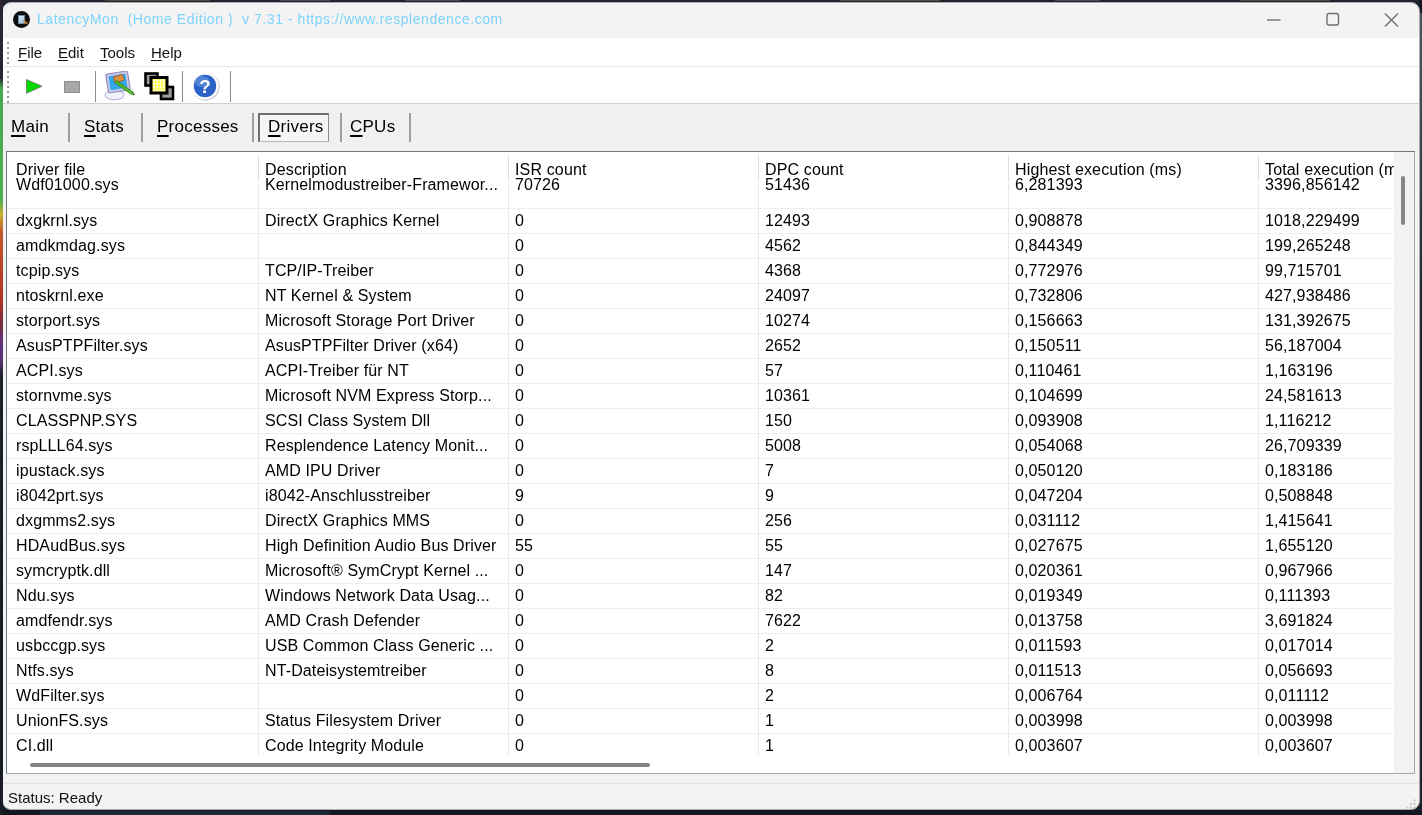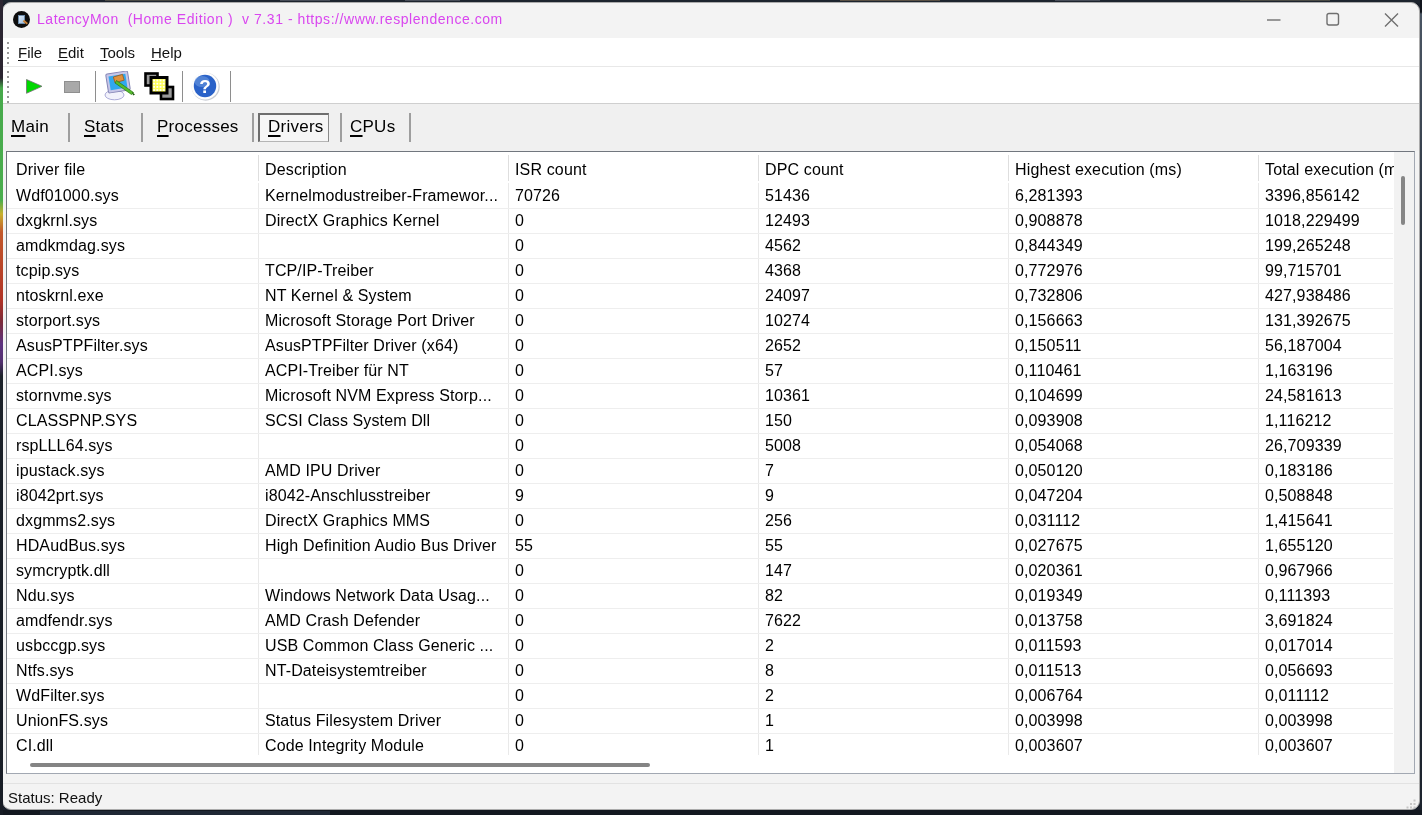--- a/index.html
+++ b/index.html
@@ -14,21 +14,21 @@
   background:linear-gradient(to bottom,#10141c 0px,#10141c 12px,#4a5563 14px,#3c4653 130px,#2a3340 220px,#1d242e 330px,#1d242e 815px); }
 #botstrip { left:0; top:810px; width:1422px; height:5px; background:#131820; }
 #botstrip2 { left:40px; top:811px; width:290px; height:4px; background:#1f2835; }
 
 #win { left:2px; top:2px; width:1418px; height:808px; background:#f3f3f3;
   border-radius:9px; border:1px solid #ababab; }
 
 #appicon { left:13px; top:11px; width:17px; height:17px; border-radius:50%; background:#0d0d0d; }
 #appicon .page { position:absolute; left:5px; top:3.5px; width:7px; height:9px; background:linear-gradient(135deg,#dce8f5 0%,#9fc0e0 100%); border:0.5px solid #6d8cab; }
 #appicon .pen { position:absolute; left:9.5px; top:10px; width:4.5px; height:1.8px; background:#c98136; transform:rotate(38deg); }
-#title { left:37px; top:10px; width:620px; height:18px; line-height:18px; font-size:14px; color:#d946ef; letter-spacing:0.55px; }
+#title { left:37px; top:10px; width:620px; height:18px; line-height:18px; font-size:14px; color:#7dd3fc; letter-spacing:0.55px; }
 .capbtn { stroke:#6f6f6f; fill:none; }
 
 #menuband { left:3px; top:38px; width:1416px; height:66px; background:#fff; }
 #menusep { left:3px; top:66px; width:1416px; height:1px; background:#e8e8e8; }
 #toolsep { left:3px; top:103px; width:1416px; height:1.5px; background:#cfcfcf; }
 .grip { width:2px; background-image:repeating-linear-gradient(to bottom,#9a9a9a 0 2px,transparent 2px 5px); }
 .menuitem { top:42.5px; height:19px; line-height:19px; font-size:15px; color:#111; }
 .menuitem u { text-underline-offset:2px; text-decoration-thickness:1px; }
 .tsep { top:71px; width:1px; height:31px; background:#8e8e8e; }
 
@@ -184,21 +184,21 @@
     <div class="hline" style="top:356px"></div>
     <div class="hline" style="top:381px"></div>
     <div class="hline" style="top:406px"></div>
     <div class="hline" style="top:431px"></div>
     <div class="hline" style="top:456px"></div>
     <div class="hline" style="top:481px"></div>
     <div class="hline" style="top:506px"></div>
     <div class="hline" style="top:531px"></div>
     <div class="hline" style="top:556px"></div>
     <div class="hline" style="top:581px"></div>
-    <div class="row" style="top:31px">
+    <div class="row" style="top:20px">
         <span class="c1">Wdf01000.sys</span>
         <span class="c2">Kernelmodustreiber-Framewor...</span>
         <span class="c3">70726</span>
         <span class="c4">51436</span>
         <span class="c5">6,281393</span>
         <span class="c6">3396,856142</span>
       </div>
     <div class="row" style="top:56px">
         <span class="c1">dxgkrnl.sys</span>
         <span class="c2">DirectX Graphics Kernel</span>
@@ -265,20 +265,21 @@
     <div class="row" style="top:256px">
         <span class="c1">CLASSPNP.SYS</span>
         <span class="c2">SCSI Class System Dll</span>
         <span class="c3">0</span>
         <span class="c4">150</span>
         <span class="c5">0,093908</span>
         <span class="c6">1,116212</span>
       </div>
     <div class="row" style="top:281px">
         <span class="c1">rspLLL64.sys</span>
+        <span class="c2">Resplendence Latency Monit...</span>
         <span class="c3">0</span>
         <span class="c4">5008</span>
         <span class="c5">0,054068</span>
         <span class="c6">26,709339</span>
       </div>
     <div class="row" style="top:306px">
         <span class="c1">ipustack.sys</span>
         <span class="c2">AMD IPU Driver</span>
         <span class="c3">0</span>
         <span class="c4">7</span>
@@ -304,20 +305,21 @@
     <div class="row" style="top:381px">
         <span class="c1">HDAudBus.sys</span>
         <span class="c2">High Definition Audio Bus Driver</span>
         <span class="c3">55</span>
         <span class="c4">55</span>
         <span class="c5">0,027675</span>
         <span class="c6">1,655120</span>
       </div>
     <div class="row" style="top:406px">
         <span class="c1">symcryptk.dll</span>
+        <span class="c2">Microsoft® SymCrypt Kernel ...</span>
         <span class="c3">0</span>
         <span class="c4">147</span>
         <span class="c5">0,020361</span>
         <span class="c6">0,967966</span>
       </div>
     <div class="row" style="top:431px">
         <span class="c1">Ndu.sys</span>
         <span class="c2">Windows Network Data Usag...</span>
         <span class="c3">0</span>
         <span class="c4">82</span>

